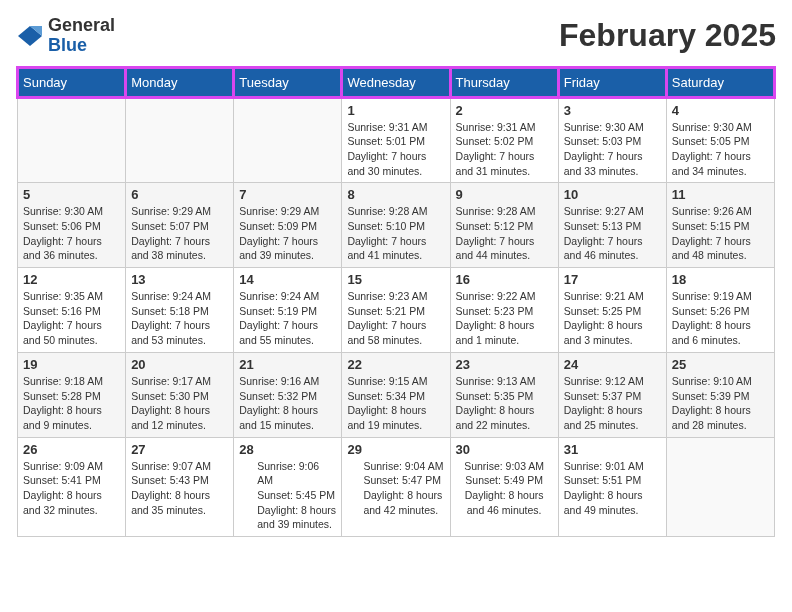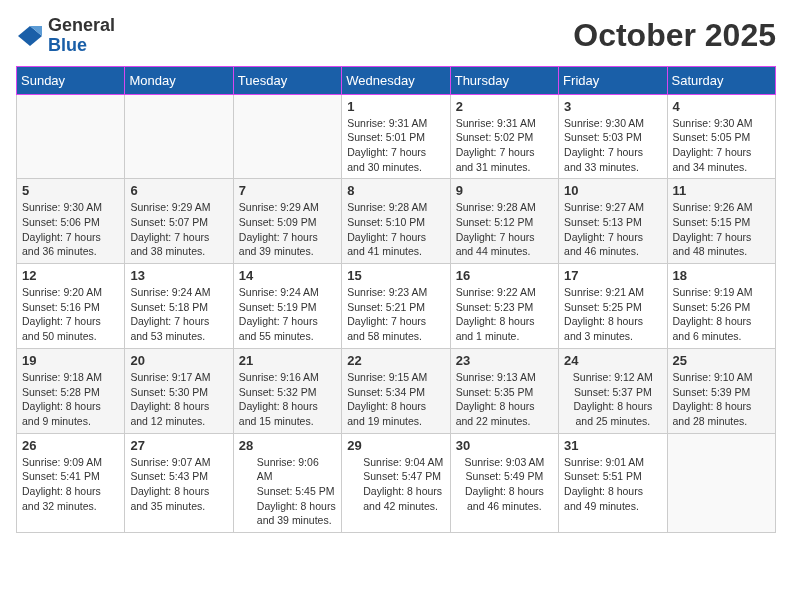--- a/index.html
+++ b/index.html
@@ -56,21 +56,21 @@
       width: 100%;
       border-collapse: collapse;
       border: 1px solid #ccc;
     }
     .calendar th {
       background: #1a5fa8;
       color: #fff;
       font-size: 13px;
       padding: 6px 4px;
       text-align: left;
-      border: 1px solid #d946ef;
+      border: 3px solid #d946ef;
       font-weight: normal;
     }
     .calendar td {
       border: 1px solid #ccc;
       vertical-align: top;
       padding: 4px 5px;
       width: calc(100% / 7);
       min-height: 80px;
       font-size: 11px;
       color: #333;
@@ -101,21 +101,21 @@
     <svg class="logo-icon" viewBox="0 0 28 28" xmlns="http://www.w3.org/2000/svg">
       <polygon points="2,14 14,4 26,14 14,24" fill="#1a5fa8"></polygon>
       <polygon points="14,4 26,4 26,14" fill="#5b9bd5"></polygon>
     </svg>
     <div class="logo-text">
       <span class="logo-general">General</span>
       <span class="logo-blue">Blue</span>
     </div>
   </div>
   <div class="title-block">
-    <div class="month-title">October 2025</div>
+    <div class="month-title">February 2025</div>
   </div>
 </div>
 
 <table class="calendar">
   <thead>
     <tr>
     <th>Sunday</th>
         <th>Monday</th>
         <th>Tuesday</th>
         <th>Wednesday</th>
@@ -205,21 +205,21 @@
           <div class="day-number">11</div>
           <div class="day-info" style="white-space: pre-line;">Sunrise: 9:26 AM
 Sunset: 5:15 PM
 Daylight: 7 hours
 and 48 minutes.</div>
         </td>
       </tr>
       <tr>
         <td>
           <div class="day-number">12</div>
-          <div class="day-info" style="white-space: pre-line;">Sunrise: 9:20 AM
+          <div class="day-info" style="white-space: pre-line;">Sunrise: 9:35 AM
 Sunset: 5:16 PM
 Daylight: 7 hours
 and 50 minutes.</div>
         </td>
         <td>
           <div class="day-number">13</div>
           <div class="day-info" style="white-space: pre-line;">Sunrise: 9:24 AM
 Sunset: 5:18 PM
 Daylight: 7 hours
 and 53 minutes.</div>
@@ -291,21 +291,21 @@
         </td>
         <td>
           <div class="day-number">23</div>
           <div class="day-info" style="white-space: pre-line;">Sunrise: 9:13 AM
 Sunset: 5:35 PM
 Daylight: 8 hours
 and 22 minutes.</div>
         </td>
         <td>
           <div class="day-number">24</div>
-          <div class="day-info" style="white-space: pre-line; text-align: center;">Sunrise: 9:12 AM
+          <div class="day-info" style="white-space: pre-line;">Sunrise: 9:12 AM
 Sunset: 5:37 PM
 Daylight: 8 hours
 and 25 minutes.</div>
         </td>
         <td>
           <div class="day-number">25</div>
           <div class="day-info" style="white-space: pre-line;">Sunrise: 9:10 AM
 Sunset: 5:39 PM
 Daylight: 8 hours
 and 28 minutes.</div>

